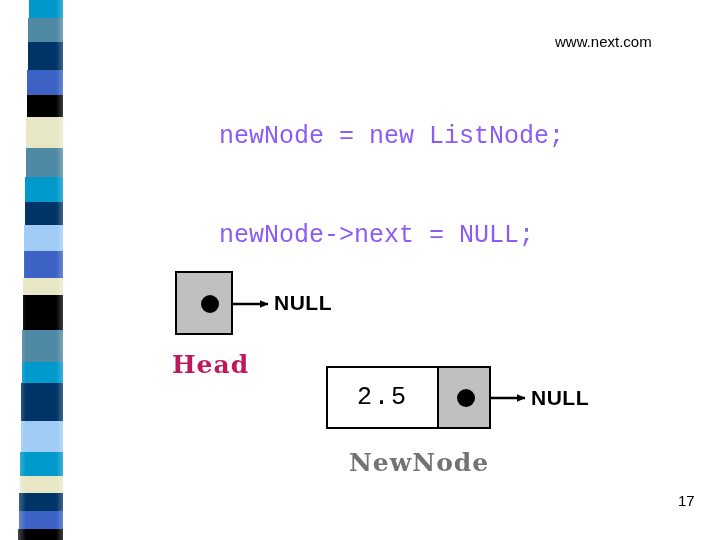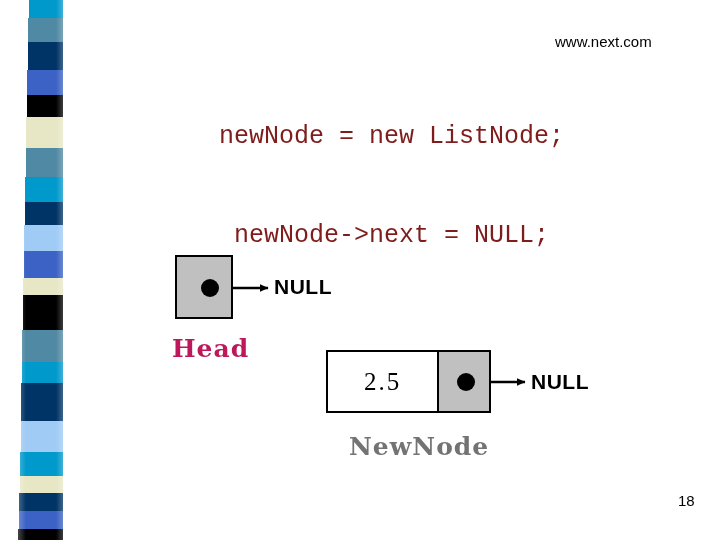--- a/index.html
+++ b/index.html
@@ -54,30 +54,29 @@
   }
 
   
   #code-block {
     position: absolute;
     left: 219px;
     top: 54px;
     font-family: "Liberation Mono", "DejaVu Sans Mono", monospace;
     font-size: 25px;
     line-height: 33px;
-    color: #7f1d1d;
+    color: #8b5cf6;
     white-space: pre;
-    text-align: center;
   }
   .code-line { white-space: pre; }
 
   
   #diagram {
     position: absolute;
-    left: 0; top: 0;
+    left: 0; top: 16px;
     width: 720px; height: 504px;
   }
 
   
   #head-node-box {
     position: absolute;
     left: 175px;
     top: 255px;
     width: 58px;
     height: 64px;
@@ -127,21 +126,21 @@
   }
   #newnode-value-cell {
     width: 111px;
     height: 100%;
     background: #ffffff;
     border-right: 2px solid #000000;
     box-sizing: border-box;
     display: flex;
     align-items: center;
     justify-content: center;
-    font-family: Liberation Serif, serif;
+    font-family: Liberation Mono, monospace;
     font-size: 25px;
     color: #000000;
     letter-spacing: 2px;
   }
   #newnode-pointer-cell {
     flex: 1;
     height: 100%;
     background: #c0c0c0;
     box-sizing: border-box;
     position: relative;
@@ -252,15 +251,15 @@
     <div id="newnode-box">
       <div id="newnode-value-cell">2.5</div>
       <div id="newnode-pointer-cell"></div>
     </div>
     <div id="newnode-dot"></div>
     <div id="newnode-null-label">NULL</div>
     <div id="newnode-label">NewNode</div>
 
   </div>
 
-  <div id="page-number">18</div>
+  <div id="page-number">17</div>
 
 </div>
 
 </body></html>

